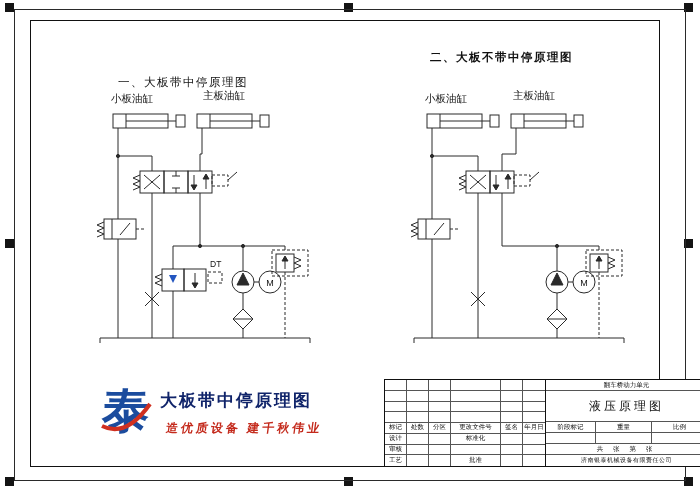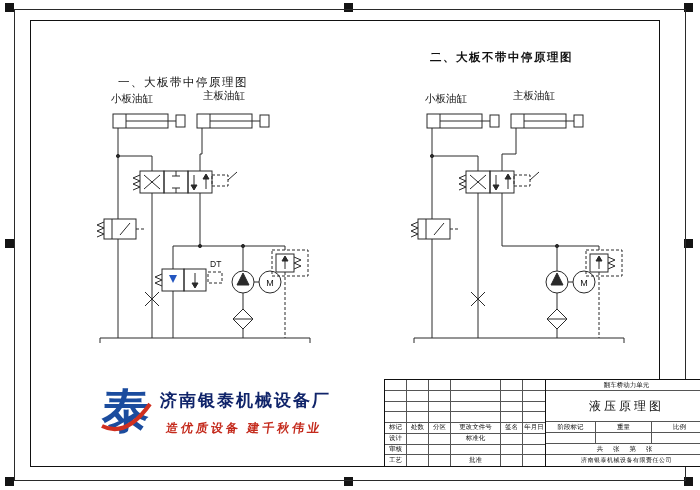--- a/index.html
+++ b/index.html
@@ -236,21 +236,21 @@
           <line x1="230" y1="232" x2="230" y2="237"></line>
       </g>
     </g>
     <text x="190" y="179.5" font-size="9" fill="#111" text-anchor="middle">M</text>
   </svg>
 
   <svg class="abs" style="left:96px;top:380px;" width="60" height="60" viewBox="0 0 60 60">
     <text x="30" y="47" text-anchor="middle" font-size="48" font-weight="bold" fill="#1b4c9e">泰</text>
     <path d="M6,46 Q30,58 54,24" stroke="#d03020" stroke-width="4" fill="none"></path>
   </svg>
-  <div class="abs logo-name" style="left:160px;top:389px;">济南银泰机械设备厂</div>
+  <div class="abs logo-name" style="left:160px;top:389px;">大板带中停原理图</div>
   <div class="abs logo-slogan" style="left:166px;top:420px;">造优质设备  建千秋伟业</div>
 
   <div class="tb">
     <div class="tb-left">
       <div class="tbr">
         <div class="tbc c22"></div>
           <div class="tbc c22"></div>
           <div class="tbc c22"></div>
           <div class="tbc c50"></div>
           <div class="tbc c22"></div>

